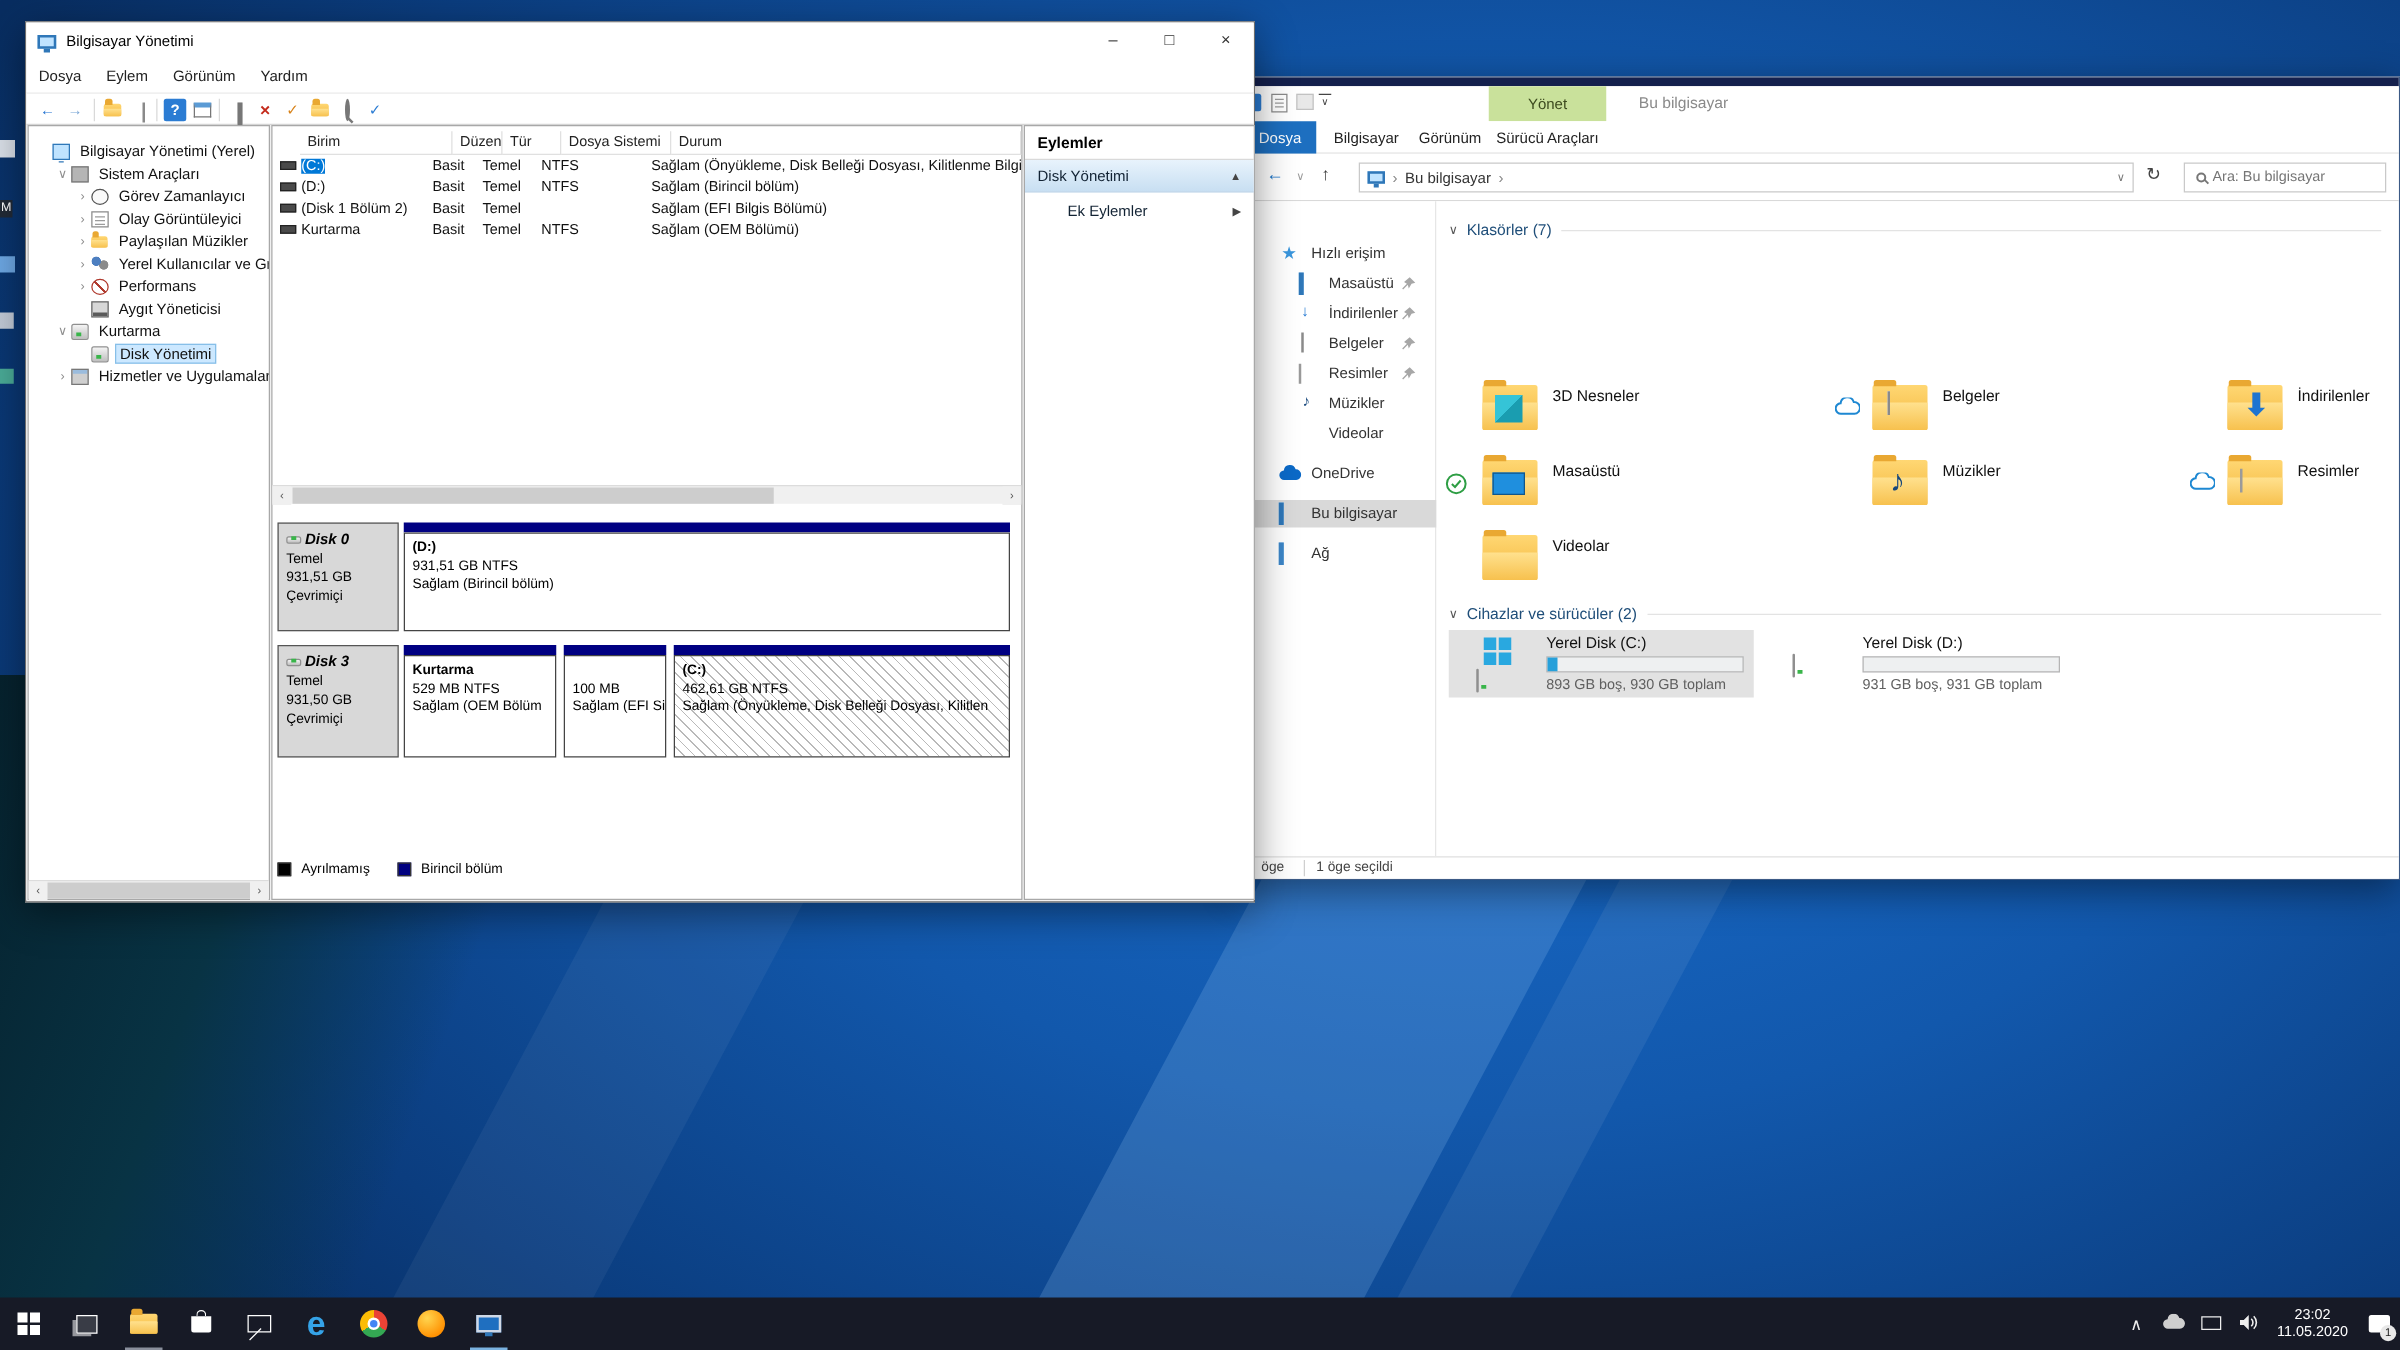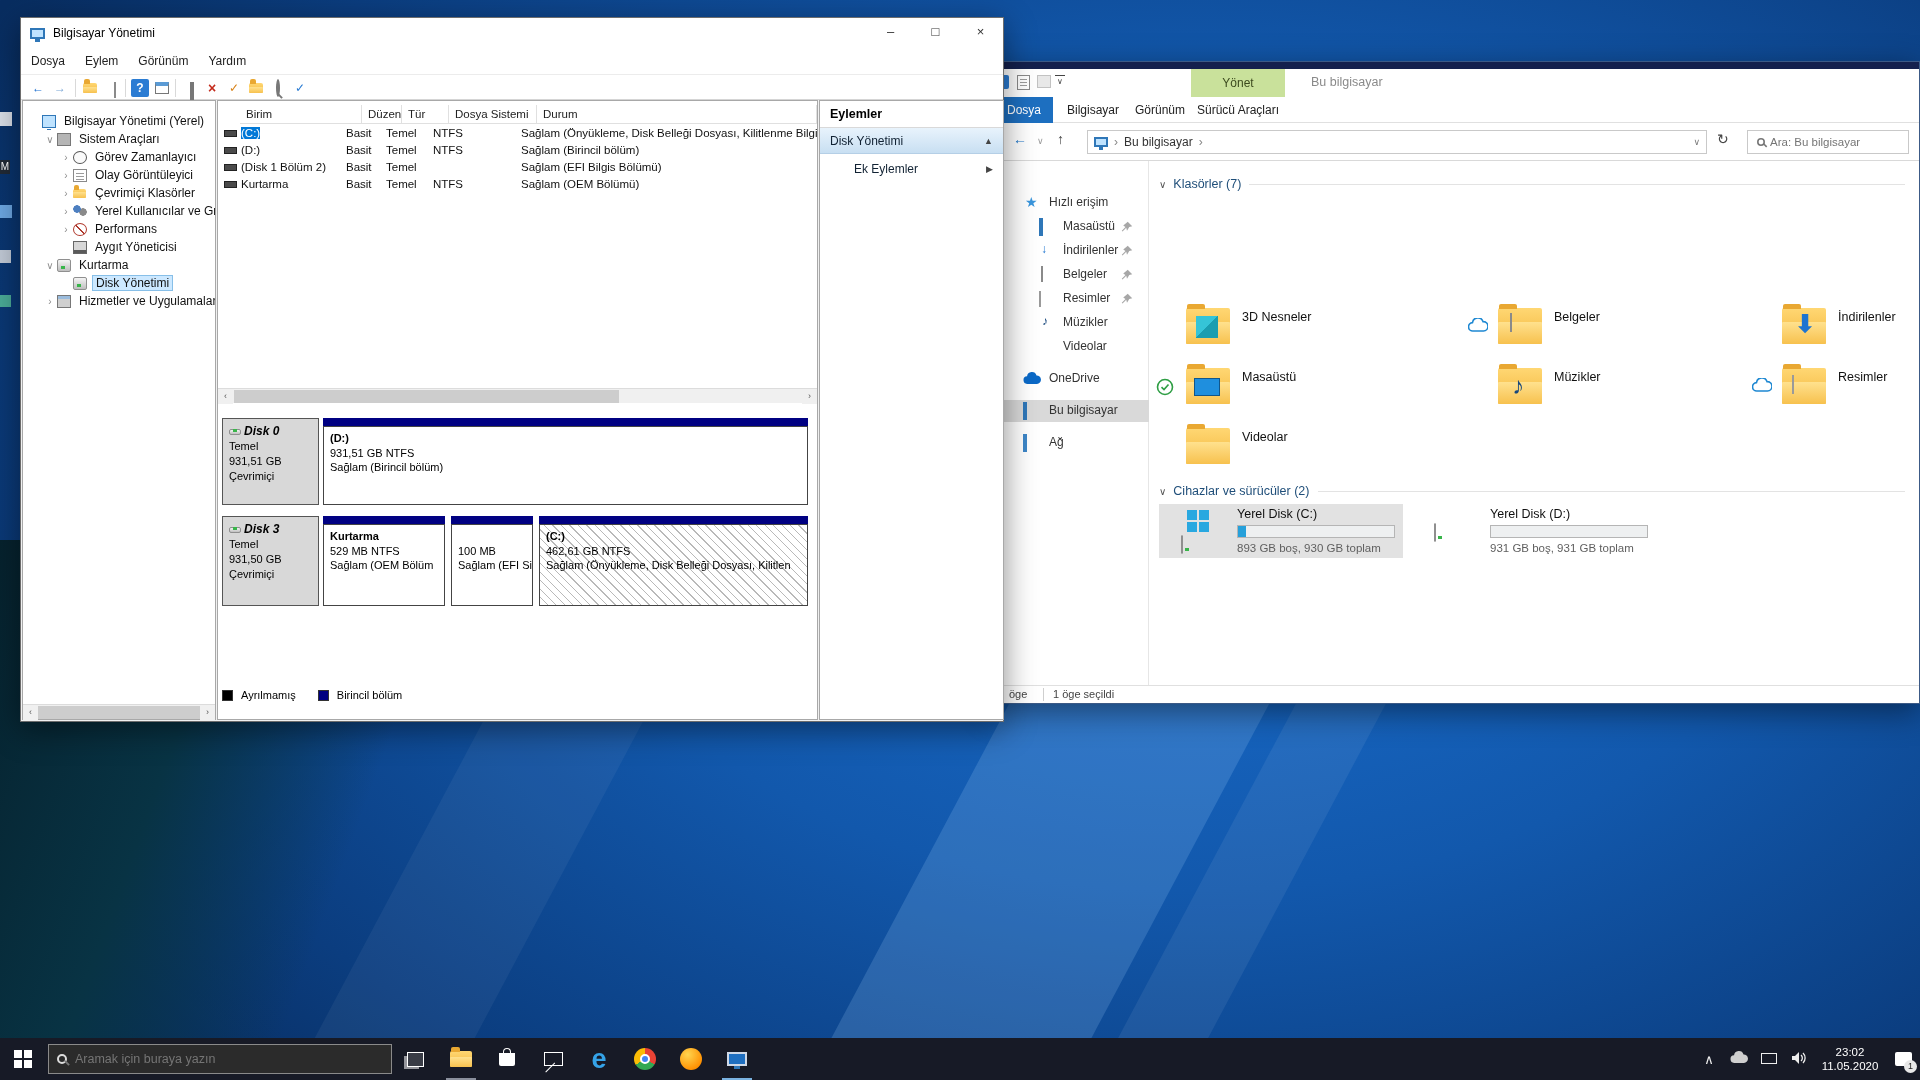--- a/index.html
+++ b/index.html
@@ -417,21 +417,21 @@
             <span class="tic doc"></span>
           <span class="tlabel">Olay Görüntüleyici</span>
         </div>
         <div class="titem" style="top:83px;padding-left:36px">
           <span class="texp">›</span>
             <span class="tic">
               <span class="folder" style="left:0;top:2px;width:13px;height:9px">
                 <span class="front"></span>
               </span>
             </span>
-          <span class="tlabel">Çevrimiçi Klasörler</span>
+          <span class="tlabel">Paylaşılan Müzikler</span>
         </div>
         <div class="titem" style="top:101px;padding-left:36px">
           <span class="texp">›</span>
             <span class="tic" style="background:radial-gradient(circle at 4px 4px,#4d7fc0 0 3.5px,transparent 4px),radial-gradient(circle at 10px 7px,#8a8a8a 0 3.5px,transparent 4px)"></span>
           <span class="tlabel">Yerel Kullanıcılar ve Gru</span>
         </div>
         <div class="titem" style="top:119px;padding-left:36px">
           <span class="texp">›</span>
             <span class="tic" style="border:1.5px solid #b03a2e;border-radius:50%;background:linear-gradient(45deg,transparent 44%,#b03a2e 44% 56%,transparent 56%)"></span>
           <span class="tlabel">Performans</span>
@@ -581,24 +581,20 @@
 
   <div id="taskbar">
     <div class="tb-cell">
       <span class="winlogo white" style="width:18px;height:18px">
           <i></i>
           <i></i>
           <i></i>
           <i></i>
         </span>
     </div>
-    <div id="tb-search">
-      <span class="mag" style="border-color:#ddd"></span>
-      <input readonly="" placeholder="Aramak için buraya yazın" style="">
-    </div>
     <div class="tb-cell">
       <span style="width:17px;height:15px;border:1.5px solid #fff;background:rgba(255,255,255,.15);box-shadow:-4px 3px 0 -1px rgba(255,255,255,.55)"></span>
     </div>
     <div class="tb-cell">
       <span class="folder" style="position:relative;width:22px;height:16px">
           <span class="front"></span>
         </span>
       <span class="tb-underline" style="background:#8a8f9c"></span>
     </div>
     <div class="tb-cell">

